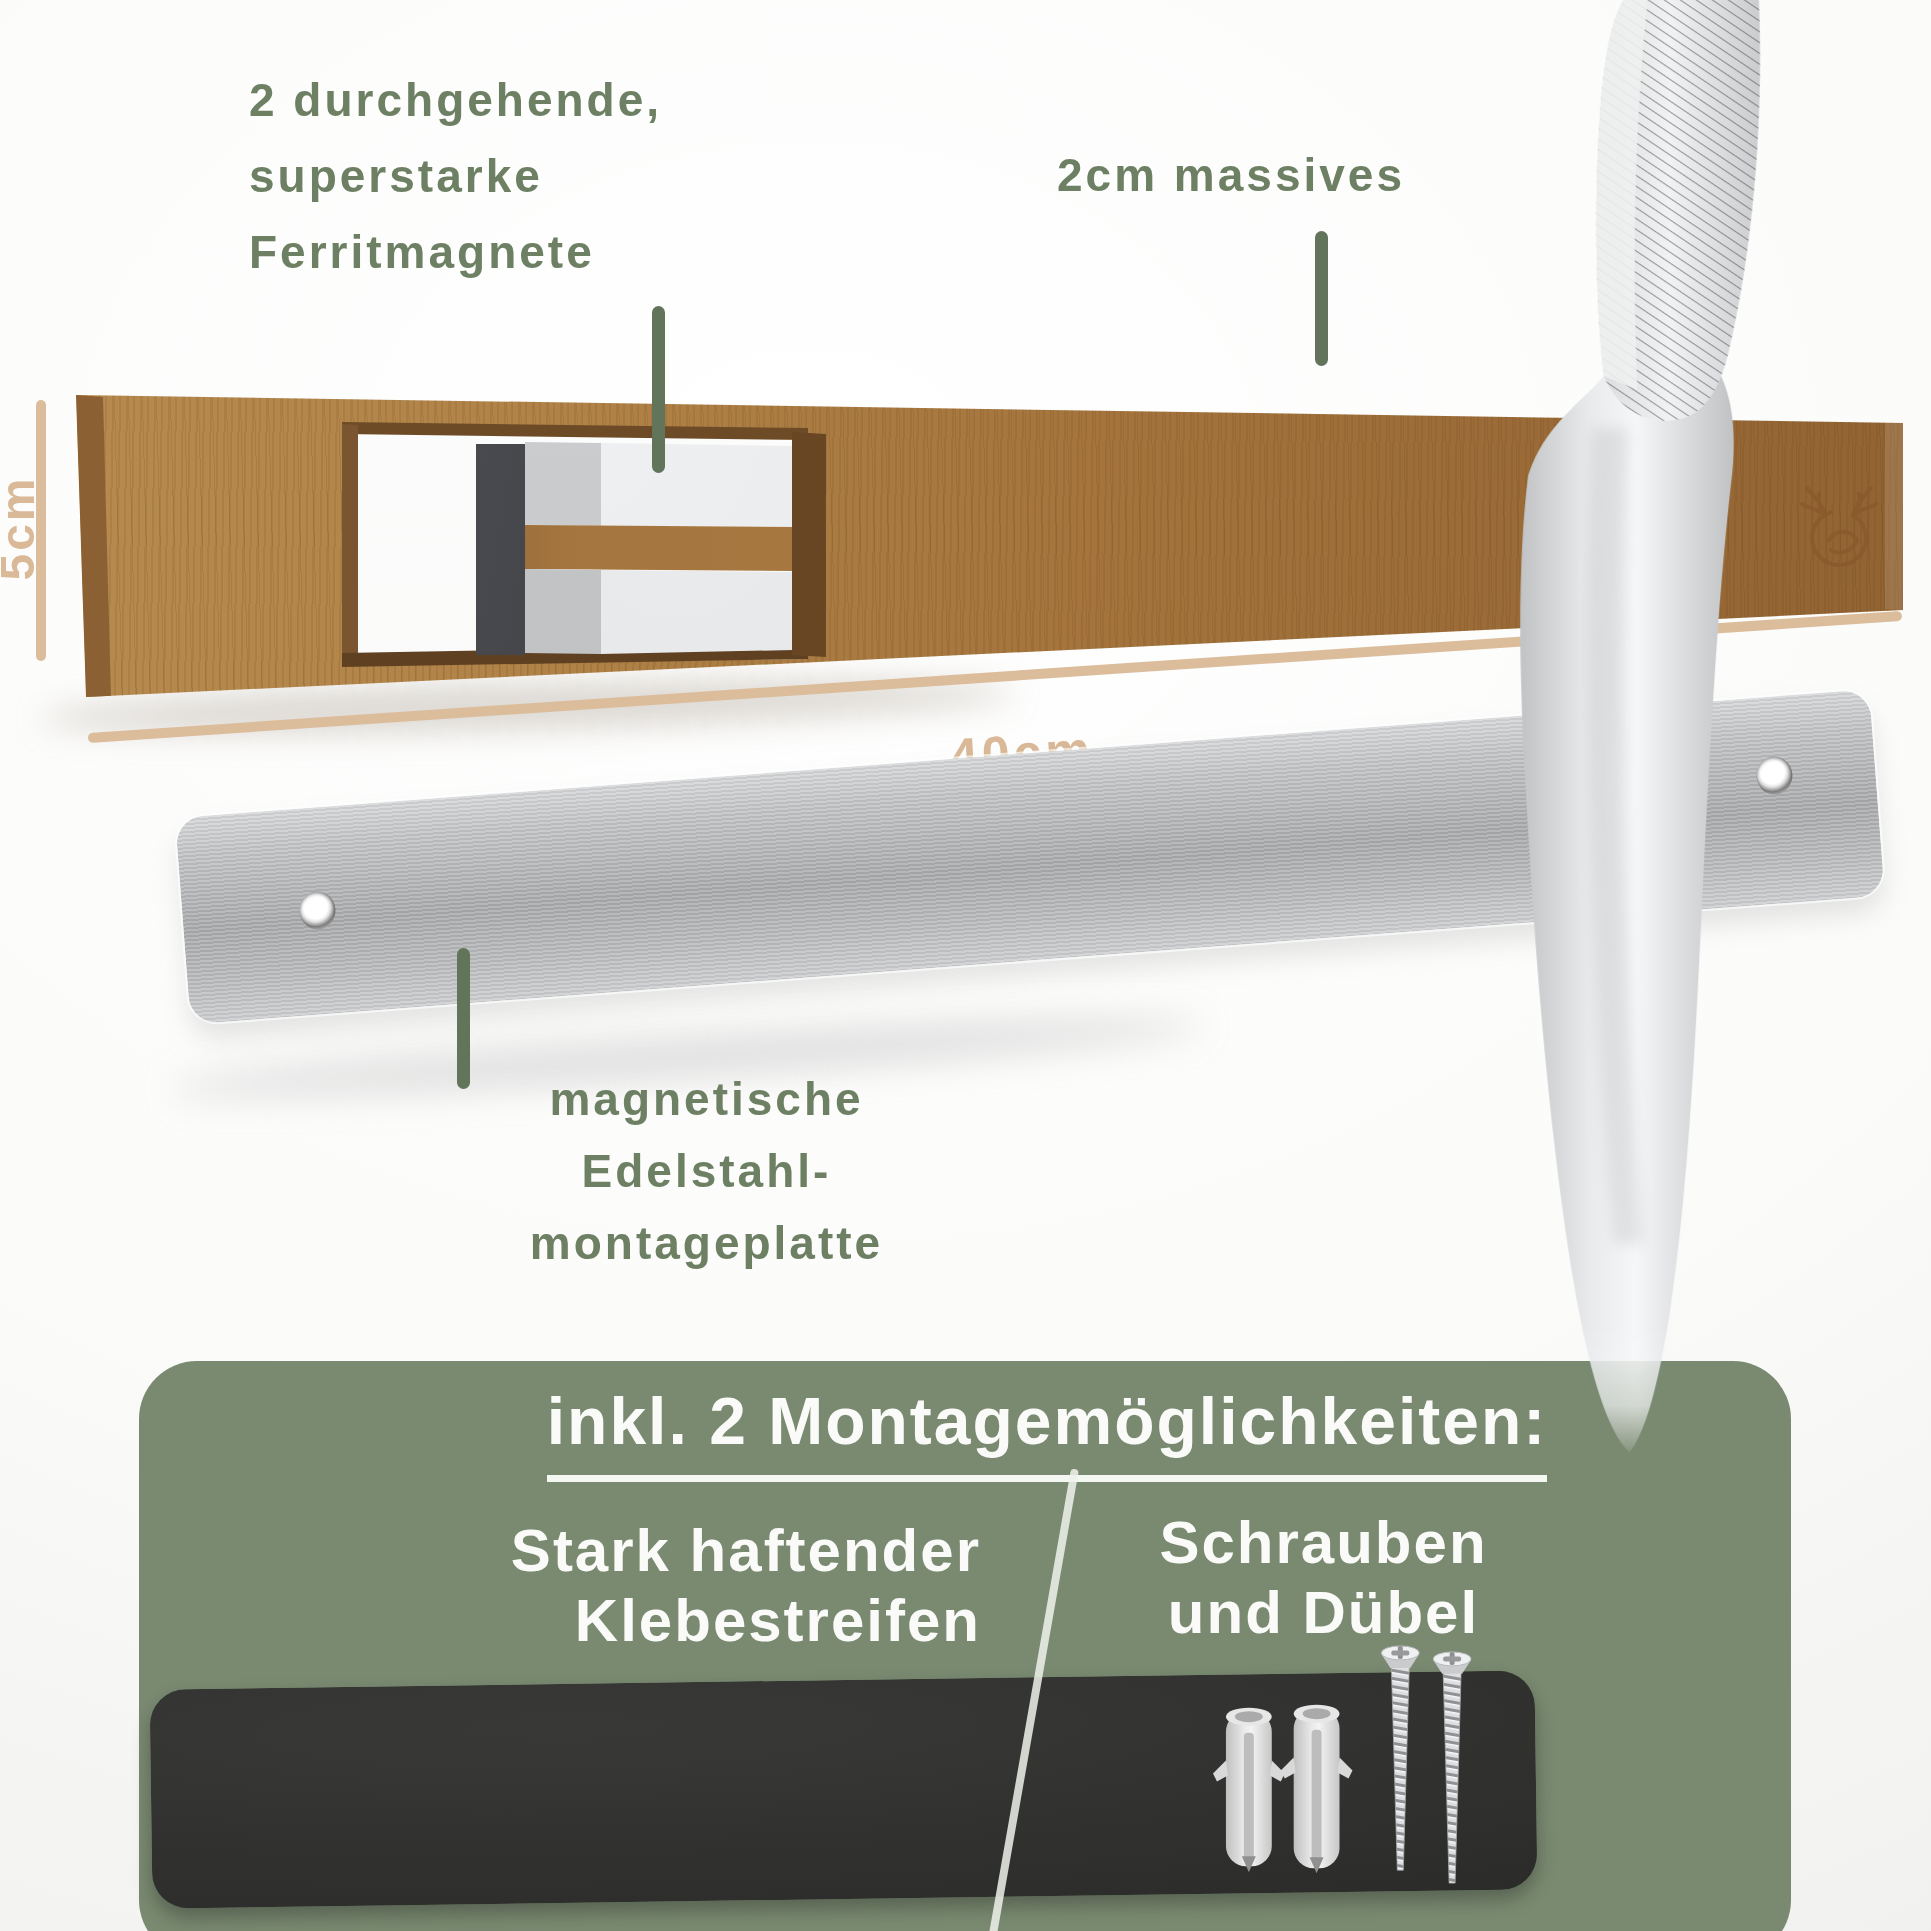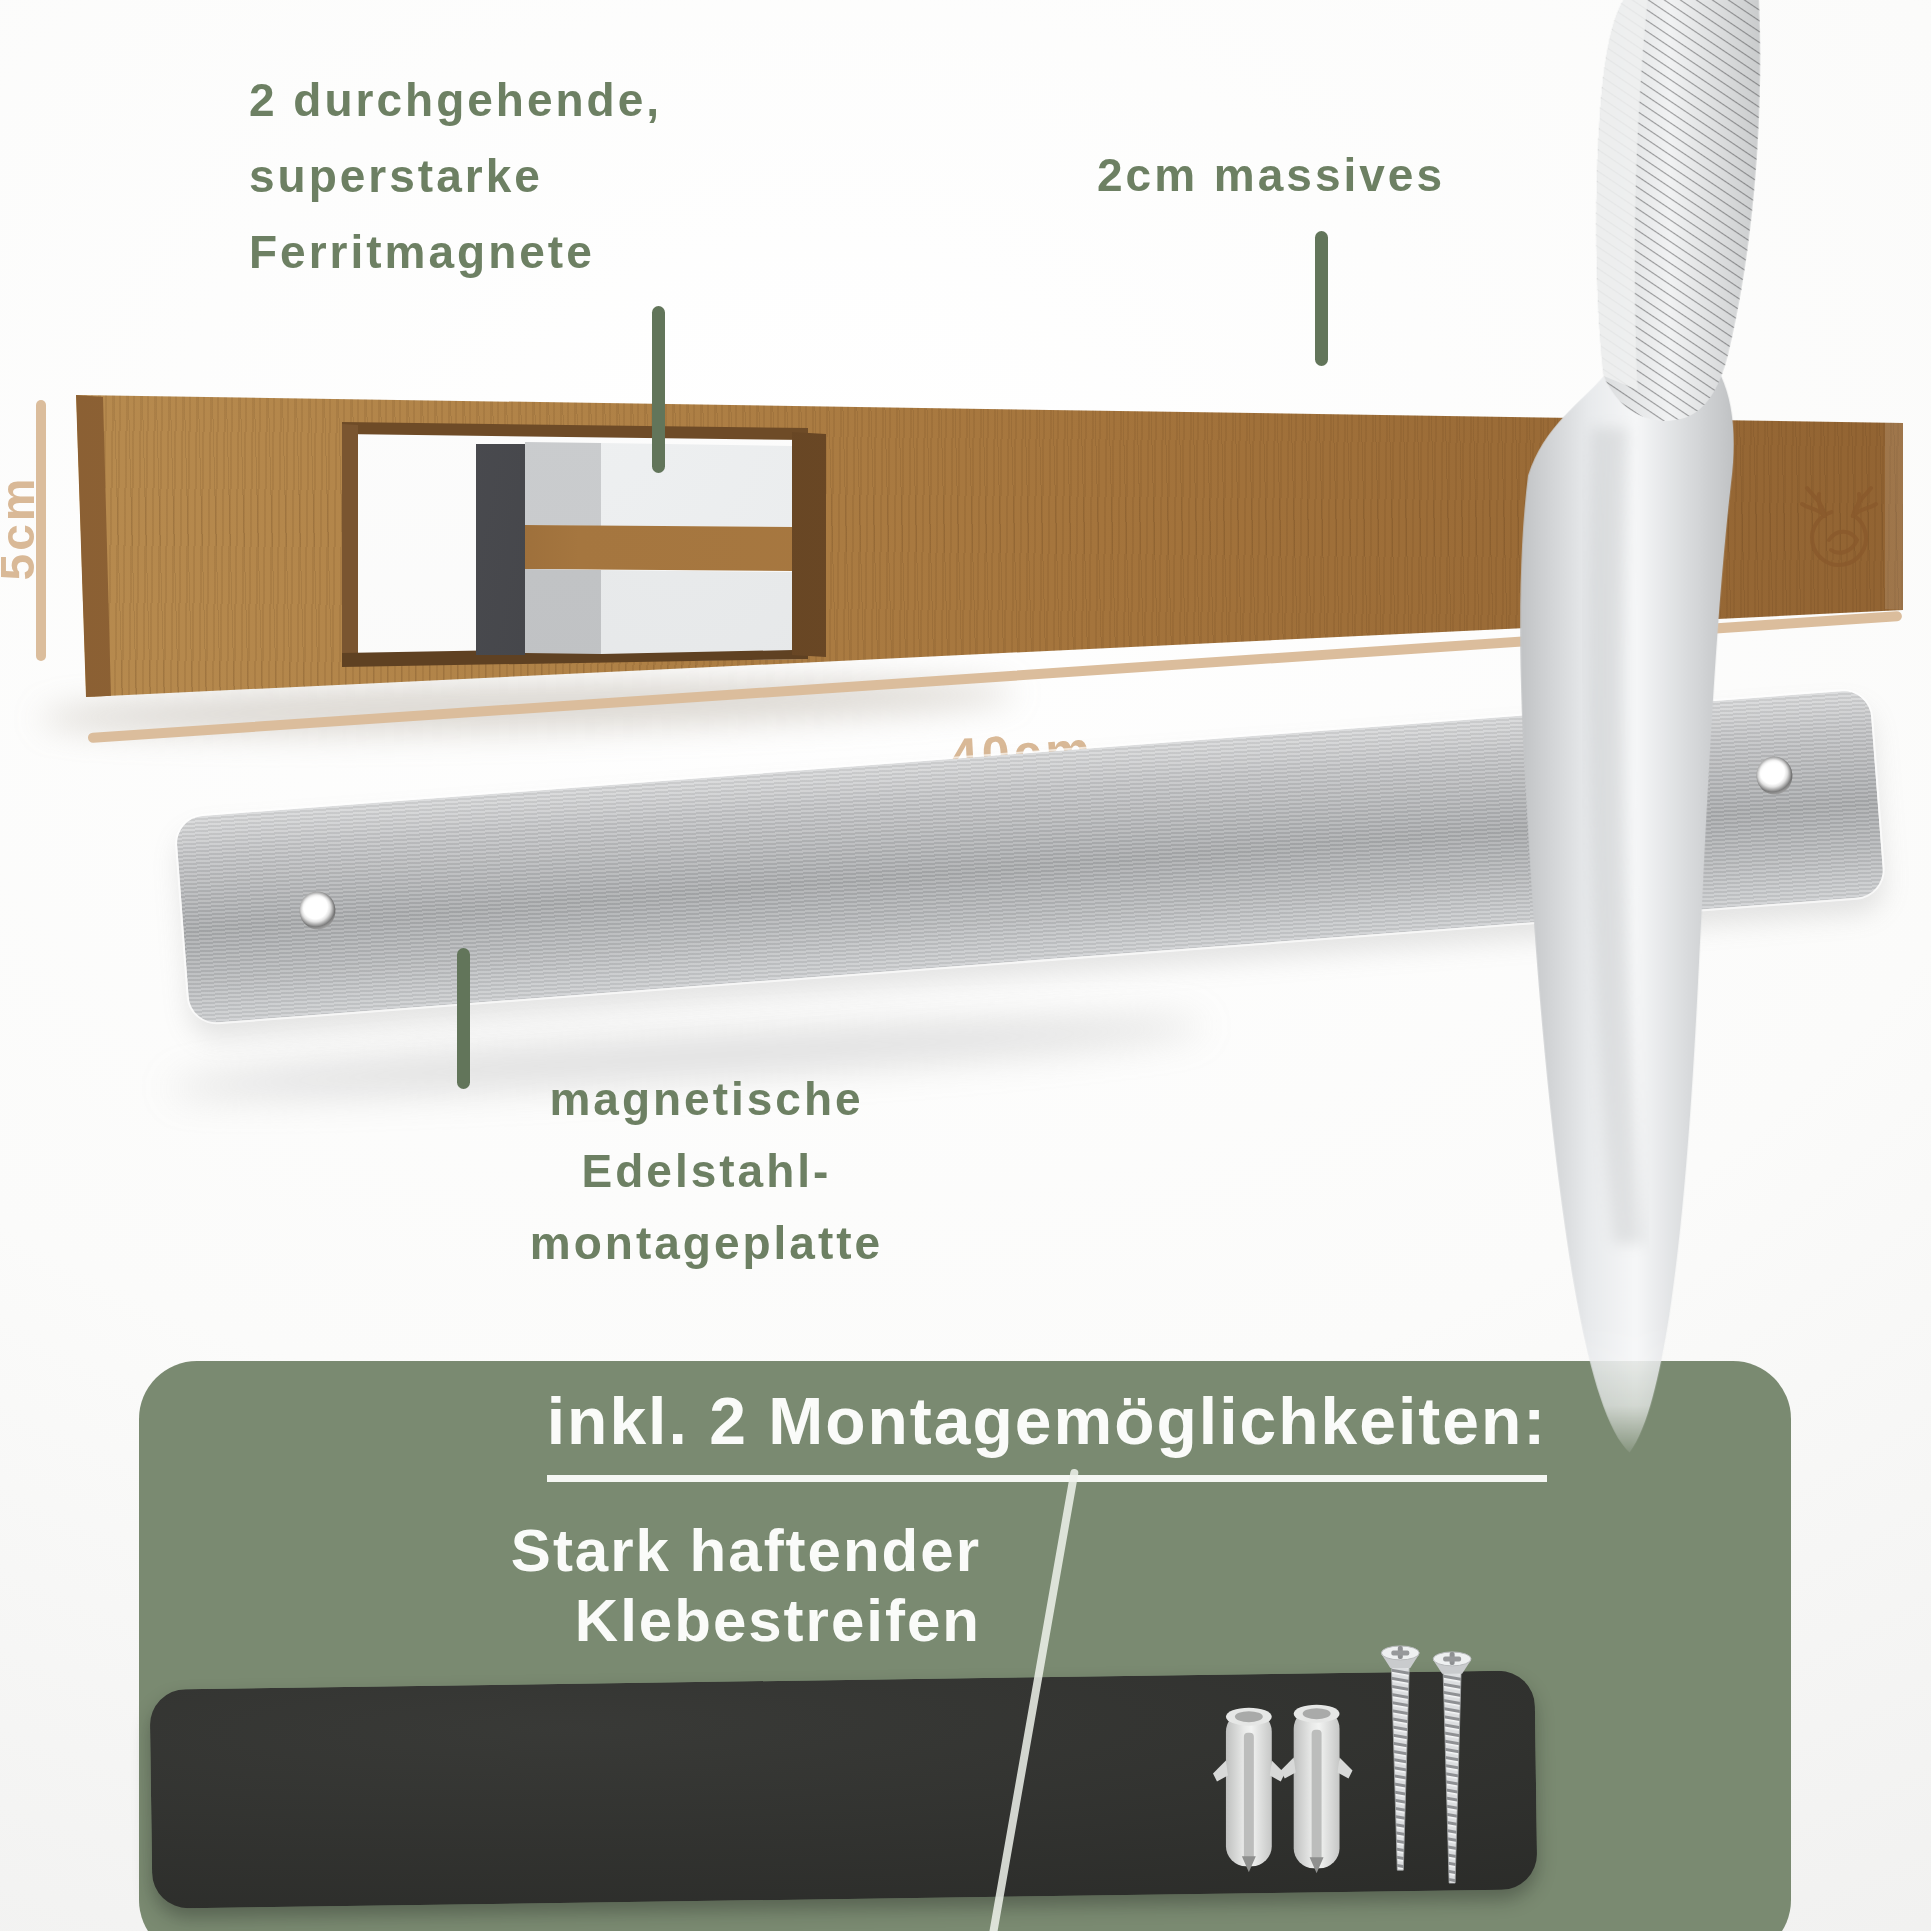--- a/index.html
+++ b/index.html
@@ -73,21 +73,21 @@
   .hole-left{left:117px;top:84px;}
   .hole-right{left:1580px;top:60px;}
 
   
   .callout-line{width:13px;border-radius:8px;background:#62755A;}
   .cl-1{left:652px;top:306px;height:167px;}
   .cl-2{left:1315px;top:231px;height:135px;}
   .cl-3{left:457px;top:948px;height:141px;}
   .callout-text{color:#6D8063;font-weight:700;font-size:46px;line-height:76px;letter-spacing:3px;}
   .ct-1{left:249px;top:62px;}
-  .ct-2{left:1057px;top:137px;margin-left:40px;}
+  .ct-2{left:1057px;top:137px;}
   .ct-3{left:398px;top:1063px;width:617px;text-align:center;line-height:72px;}
 
   
   .panel{left:139px;top:1361px;width:1652px;height:597px;border-radius:58px;background:#7A8A71;}
   .panel-title{left:139px;top:1383px;width:1816px;text-align:center;color:#FAFBF9;
     font-size:66px;font-weight:700;letter-spacing:2px;}
   .panel-title span{display:inline-block;border-bottom:7px solid #F5F7F3;padding-bottom:16px;}
   .option{color:#FAFBF9;font-size:60px;font-weight:700;letter-spacing:2px;line-height:70px;text-align:center;}
   .opt-1{left:284px;top:1516px;width:697px;text-align:right;}
   .opt-2{left:1025px;top:1508px;width:597px;}
@@ -170,20 +170,24 @@
     <div>montageplatte</div>
   </div>
 
   <div class="abs panel"></div>
   <div class="abs panel-title">
     <span>inkl. 2 Montagemöglichkeiten:</span>
   </div>
   <div class="abs option opt-1">
     <div>Stark haftender</div>
     <div>Klebestreifen</div>
+  </div>
+  <div class="abs option opt-2">
+    <div>Schrauben</div>
+    <div>und Dübel</div>
   </div>
   <div class="abs adhesive-strip"></div>
   <div class="abs divider"></div>
 
   <svg class="abs hardware-svg" viewBox="0 0 280 280">
     <defs>
       <linearGradient id="dw" x1="0" y1="0" x2="1" y2="0">
         <stop offset="0" stop-color="#bfc0bf"></stop>
           <stop offset="0.4" stop-color="#e9eae9"></stop>
         <stop offset="0.55" stop-color="#f2f3f2"></stop>

